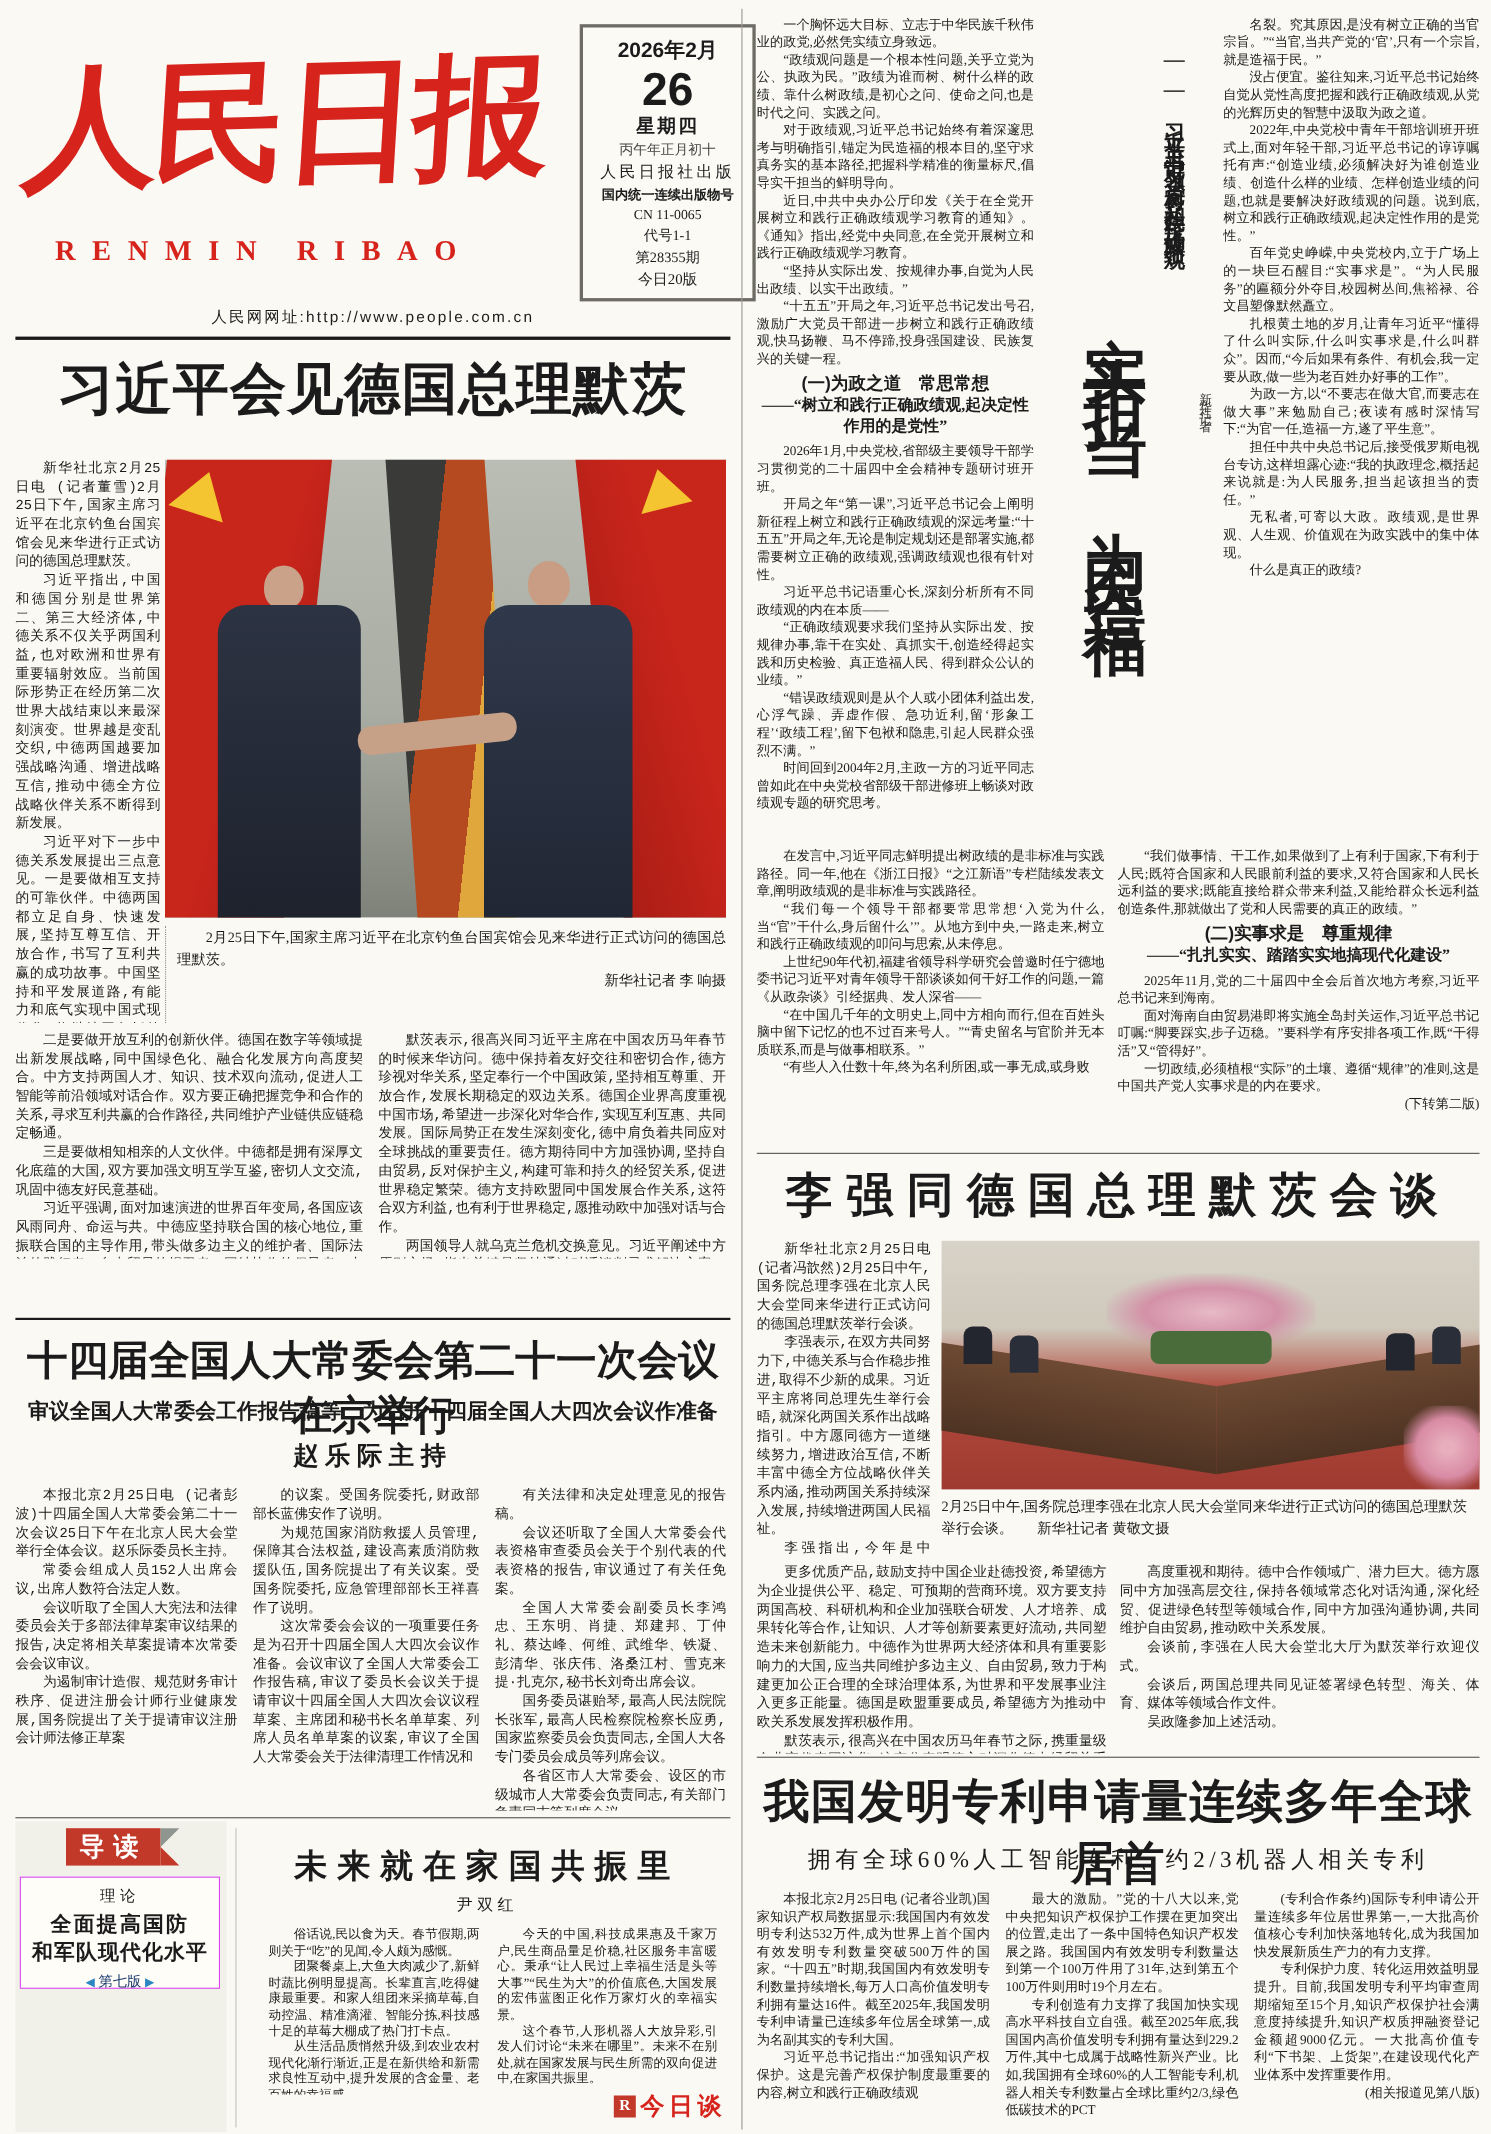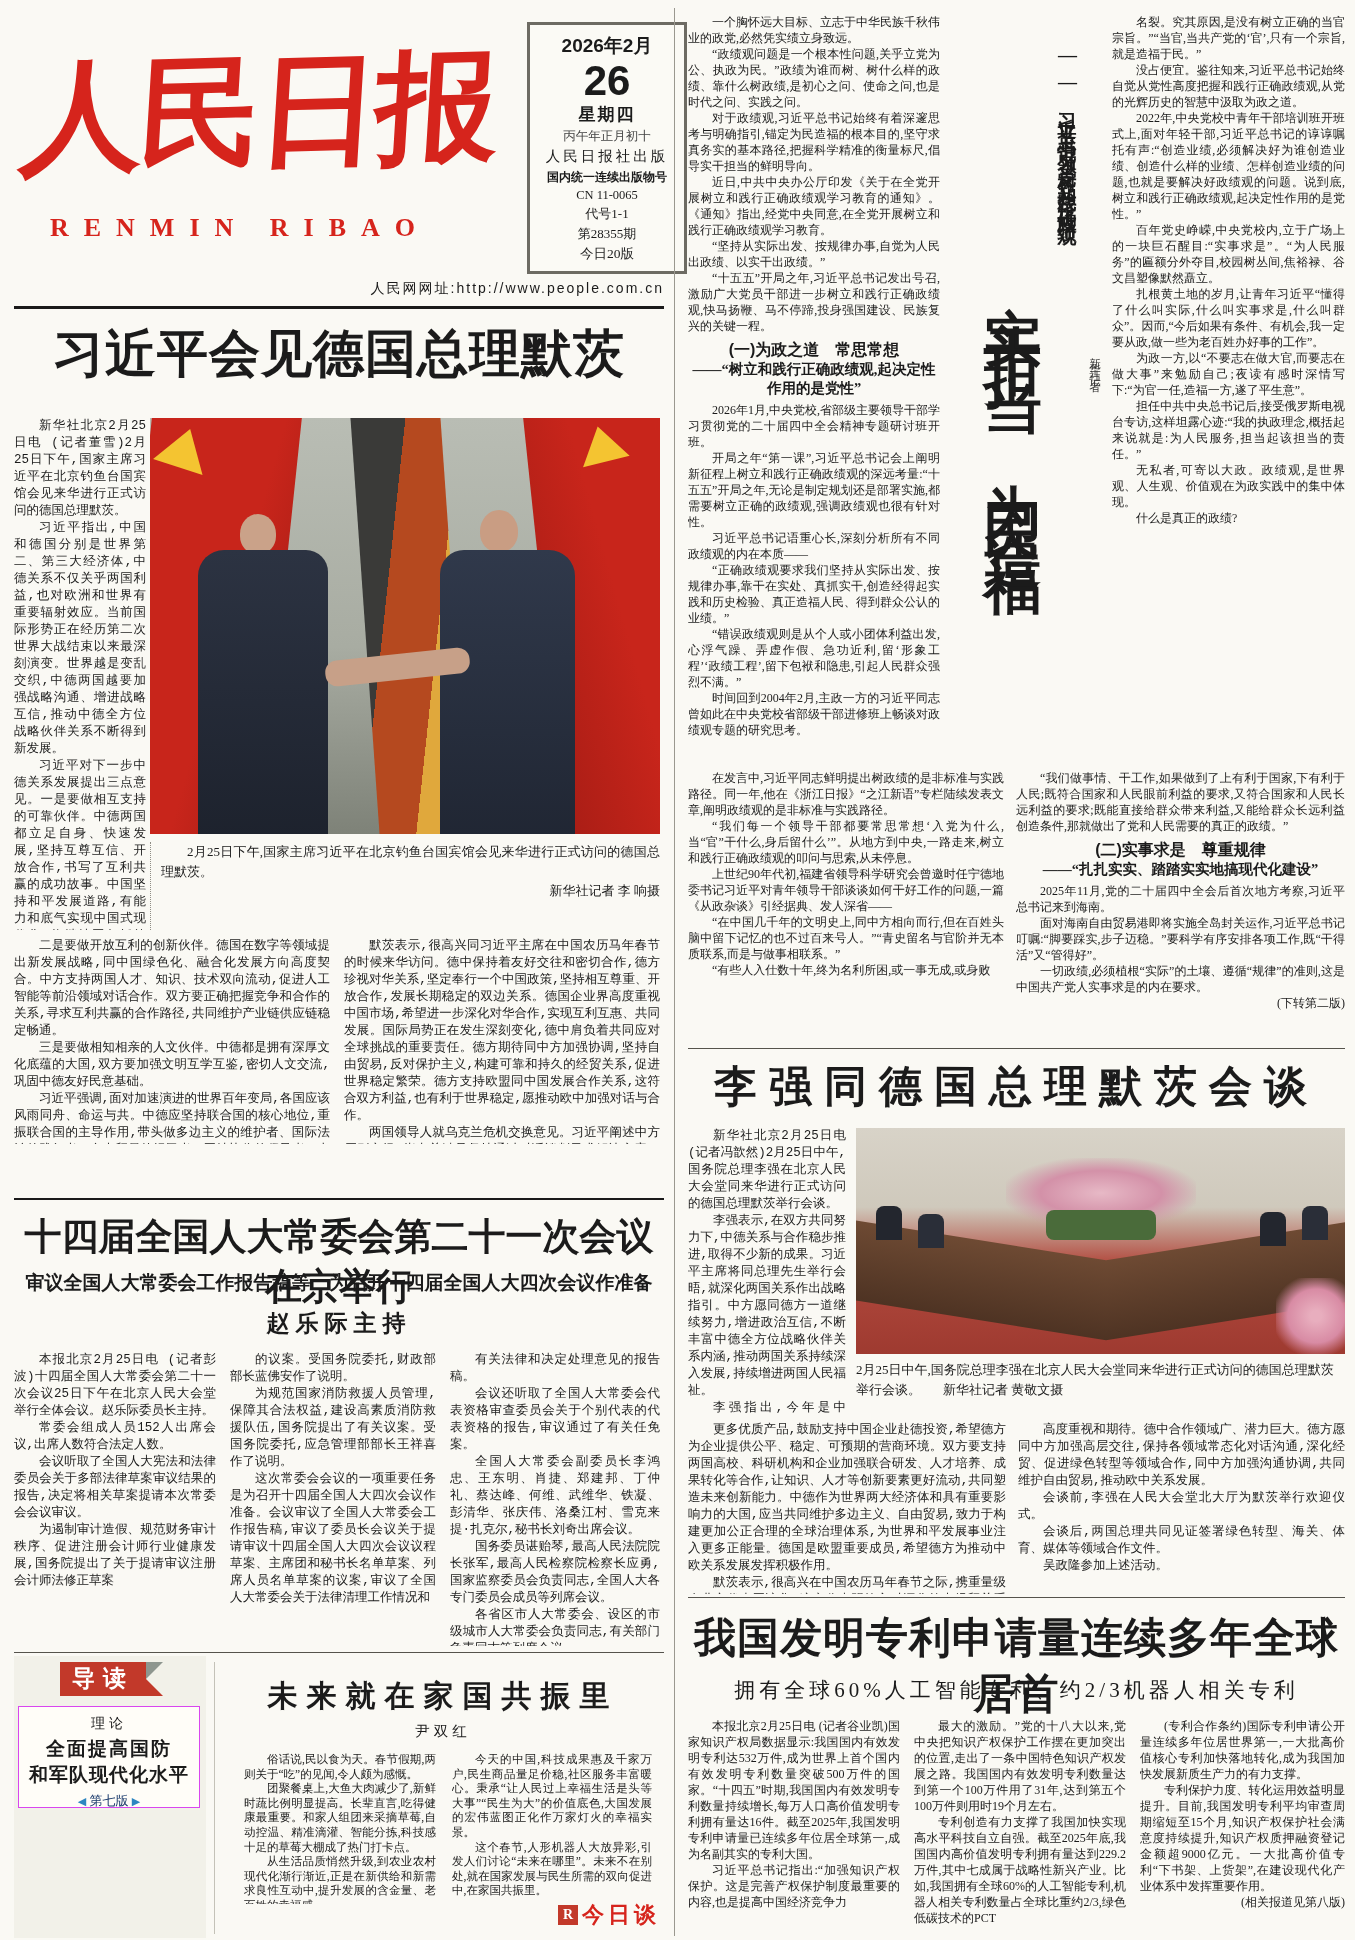--- a/index.html
+++ b/index.html
@@ -26,21 +26,21 @@
   .kai{font-size:11.5px;line-height:14.6px;}
   .arrow{color:#2e86c1;font-size:11px;}
 </style>
 </head>
 <body>
 
 <div class="abs" style="left:22px;top:18px;width:435px;height:195px;">
   <div class="red" style="font-size:122px;font-weight:900;letter-spacing:-4px;transform:skewX(-5deg) rotate(-1.5deg);line-height:190px;white-space:nowrap;">人民日报</div>
 </div>
 <div class="abs red center" style="left:40px;top:213px;width:400px;font-size:26px;letter-spacing:15px;font-weight:bold;">RENMIN RIBAO</div>
-<div class="abs center hei" style="left:14px;top:280px;width:650px;font-size:14px;letter-spacing:2px;text-align:right;">人民网网址:http://www.people.com.cn</div>
+<div class="abs center hei" style="left:14px;top:280px;width:650px;font-size:14px;letter-spacing:2px;">人民网网址:http://www.people.com.cn</div>
 <div class="abs rule-h" style="left:14px;top:306px;width:650px;height:3px;"></div>
 
 <div class="abs" style="left:527px;top:22px;width:146px;height:230px;border:3px solid #6d6b63;padding:8px 4px;display:flex;flex-direction:column;justify-content:space-between;text-align:center;background:#fbfaf5;">
   <div class="hei" style="font-size:19px;font-weight:bold;">2026年2月</div>
   <div class="hei" style="font-size:42px;font-weight:bold;line-height:40px;">26</div>
   <div class="hei" style="font-size:17px;font-weight:bold;letter-spacing:2px;">星期四</div>
   <div style="font-size:12.5px;color:#444;">丙午年正月初十</div>
   <div style="font-size:14.5px;letter-spacing:3px;">人民日报社出版</div>
   <div class="hei" style="font-size:12px;font-weight:bold;">国内统一连续出版物号</div>
   <div style="font-size:12.5px;">CN 11-0065</div>
@@ -239,21 +239,21 @@
     <p>会谈前,李强在人民大会堂北大厅为默茨举行欢迎仪式。</p>
     <p>会谈后,两国总理共同见证签署绿色转型、海关、体育、媒体等领域合作文件。</p>
     <p>吴政隆参加上述活动。</p>
   </div>
 
 <div class="abs rule-h" style="left:688px;top:1597px;width:657px;height:1px;background:#55534c;"></div>
 <div class="abs center hei" style="left:688px;top:1610px;width:657px;font-size:42px;font-weight:900;letter-spacing:1px;">我国发明专利申请量连续多年全球居首</div>
 <div class="abs center" style="left:688px;top:1676px;width:657px;font-size:21px;letter-spacing:4px;font-weight:500;">拥有全球60%人工智能专利、约2/3机器人相关专利</div>
 <div class="abs col body-sm" style="left:688px;top:1718px;width:212px;height:216px;">
     <p>本报北京2月25日电 (记者谷业凯)国家知识产权局数据显示:我国国内有效发明专利达532万件,成为世界上首个国内有效发明专利数量突破500万件的国家。“十四五”时期,我国国内有效发明专利数量持续增长,每万人口高价值发明专利拥有量达16件。截至2025年,我国发明专利申请量已连续多年位居全球第一,成为名副其实的专利大国。</p>
-    <p>习近平总书记指出:“加强知识产权保护。这是完善产权保护制度最重要的内容,也是提高中国经济竞争力</p>
+    <p>习近平总书记指出:“加强知识产权保护。这是完善产权保护制度最重要的内容,树立和践行正确政绩观</p>
   </div>
 <div class="abs col body-sm" style="left:914px;top:1718px;width:212px;height:216px;">
     <p>最大的激励。”党的十八大以来,党中央把知识产权保护工作摆在更加突出的位置,走出了一条中国特色知识产权发展之路。我国国内有效发明专利数量达到第一个100万件用了31年,达到第五个100万件则用时19个月左右。</p>
     <p>专利创造有力支撑了我国加快实现高水平科技自立自强。截至2025年底,我国国内高价值发明专利拥有量达到229.2万件,其中七成属于战略性新兴产业。比如,我国拥有全球60%的人工智能专利,机器人相关专利数量占全球比重约2/3,绿色低碳技术的PCT</p>
   </div>
 <div class="abs col body-sm" style="left:1140px;top:1718px;width:205px;height:216px;">
   <div>
       <p>(专利合作条约)国际专利申请公开量连续多年位居世界第一,一大批高价值核心专利加快落地转化,成为我国加快发展新质生产力的有力支撑。</p>
       <p>专利保护力度、转化运用效益明显提升。目前,我国发明专利平均审查周期缩短至15个月,知识产权保护社会满意度持续提升,知识产权质押融资登记金额超9000亿元。一大批高价值专利“下书架、上货架”,在建设现代化产业体系中发挥重要作用。</p>
     </div>

